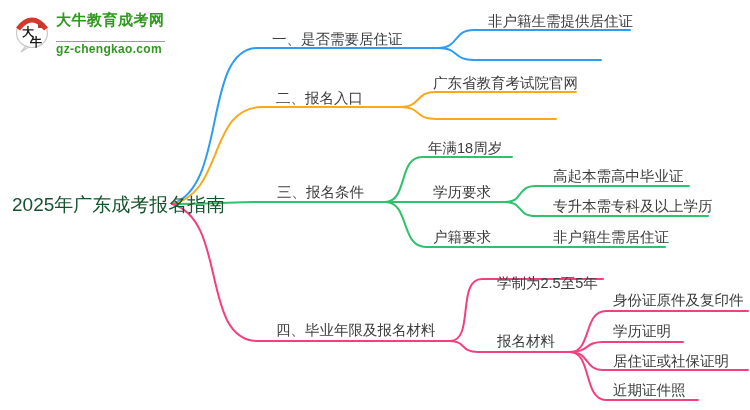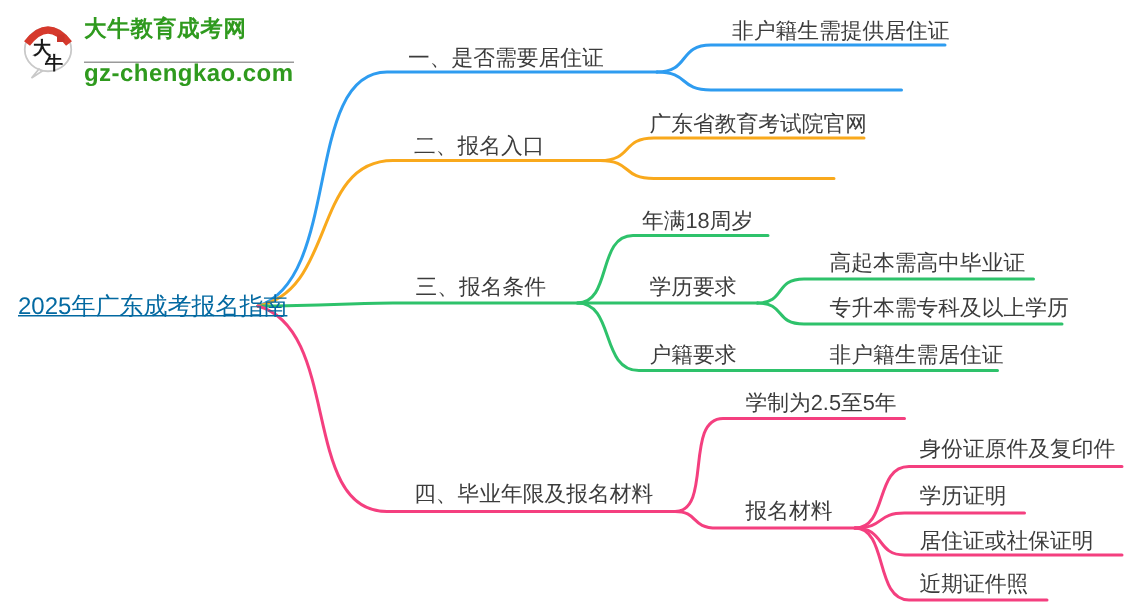--- a/index.html
+++ b/index.html
@@ -10,31 +10,31 @@
   svg.links{position:absolute;left:0;top:0;}
   svg.links path{fill:none;stroke-width:2;stroke-linecap:round;}
   .b1{stroke:var(--branch1,#2E9CF0);}
   .b2{stroke:var(--branch2,#F9A91C);}
   .b3{stroke:var(--branch3,#2EC26B);}
   .b4{stroke:var(--branch4,#F43F7F);}
   .node{
     position:absolute;white-space:nowrap;color:var(--text,#3C3C3C);
     font-size:14.5px;line-height:17px;
   }
-  .root-node{font-size:16px;color:#0369a1;text-decoration:underline;}
+  .root-node{font-size:19px;color:#14532d;}
   
   .logo{position:absolute;left:14px;top:11px;display:flex;align-items:center;}
   .logo-icon{width:36px;height:38px;margin-right:6px;}
   .logo-text{display:flex;flex-direction:column;gap:12px;}
   .logo-title{
     color:var(--brand_green,#2F9A1E);font-weight:bold;font-size:15px;line-height:17px;
     letter-spacing:.5px;
   }
   .logo-url{
-    color:var(--brand_green,#2F9A1E);font-weight:bold;font-size:16px;line-height:13px;
+    color:var(--brand_green,#2F9A1E);font-weight:bold;font-size:12px;line-height:13px;
     border-top:1px solid #9a9a9a;margin-top:1px;padding-top:1px;letter-spacing:.3px;
   }
 </style>
 </head>
 <body>
 
 <div id="canvas">
 
   <svg class="links" width="750" height="410" viewBox="0 0 750 410" aria-hidden="true">
 
@@ -86,20 +86,20 @@
 
   <div class="node" style="left:277px;top:184px;">三、报名条件</div>
   <div class="node" style="left:428px;top:140px;">年满18周岁</div>
   <div class="node" style="left:433px;top:184px;">学历要求</div>
   <div class="node" style="left:553px;top:168px;">高起本需高中毕业证</div>
   <div class="node" style="left:553px;top:198px;">专升本需专科及以上学历</div>
   <div class="node" style="left:433px;top:229px;">户籍要求</div>
   <div class="node" style="left:553px;top:229px;">非户籍生需居住证</div>
 
   <div class="node" style="left:276px;top:322px;">四、毕业年限及报名材料</div>
-  <div class="node" style="left:497px;top:261px;">学制为2.5至5年</div>
+  <div class="node" style="left:497px;top:275px;">学制为2.5至5年</div>
   <div class="node" style="left:497px;top:333px;">报名材料</div>
   <div class="node" style="left:613px;top:292px;">身份证原件及复印件</div>
   <div class="node" style="left:613px;top:323px;">学历证明</div>
   <div class="node" style="left:613px;top:353px;">居住证或社保证明</div>
   <div class="node" style="left:613px;top:382px;">近期证件照</div>
 
 </div>
 
 </body></html>

